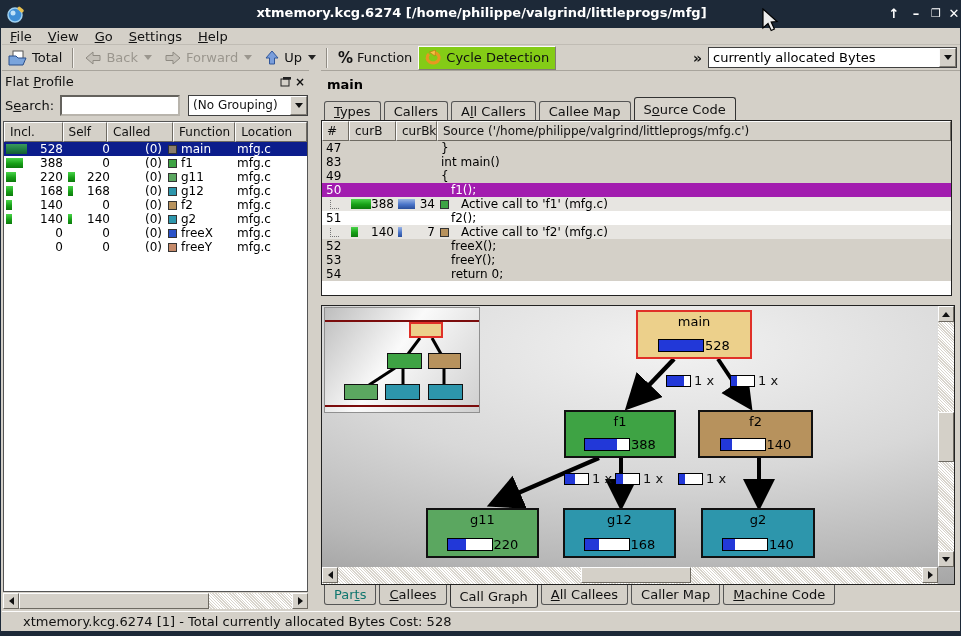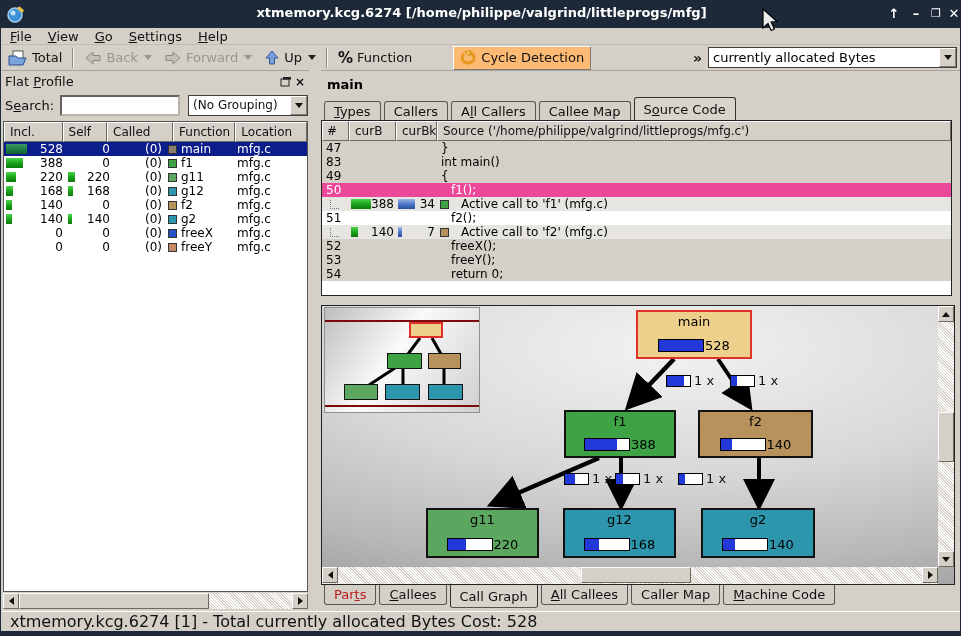--- a/index.html
+++ b/index.html
@@ -13,21 +13,21 @@
   .winbtn{position:absolute;top:5px;width:18px;height:18px;color:#fff;font-size:13px;font-weight:bold;text-align:center;line-height:18px;}
   
   .menubar{left:1px;top:28px;width:959px;height:17px;background:#d4d0c8;display:flex;align-items:center;border-bottom:1px solid #c0bcb4;}
   .menuitem{padding:1px 8px;font-size:13px;color:#111;}
   .toolbar{left:1px;top:45px;width:959px;height:26px;background:#d4d0c8;display:flex;align-items:center;border-bottom:1px solid #a8a49c;}
   .tbtn{display:flex;align-items:center;gap:4px;padding:2px 6px;font-size:13px;color:#111;height:24px;}
   .tbtn.disabled{color:#9a968e;}
   .tsep{width:2px;height:20px;border-left:1px solid #908c84;border-right:1px solid #f4f2ee;margin:0 4px;}
   .chev-down{width:0;height:0;border-left:4px solid transparent;border-right:4px solid transparent;border-top:5px solid #222;margin-left:2px;}
   .chev-down.gray{border-top-color:#9a968e;}
-  .cycle-btn{border:1px solid;border-color:#fcfcfc #807c74 #807c74 #fcfcfc;background:#fdba74;margin-left:35px;}
+  .cycle-btn{border:1px solid;border-color:#fcfcfc #807c74 #807c74 #fcfcfc;background:#84cc16;}
   .overflow{margin-left:auto;font-size:14px;font-weight:bold;padding:0 6px;color:#111;}
   .combo{display:flex;align-items:center;background:#fff;border:1px solid #404040;height:21px;}
   .combo .val{flex:1;font-size:13px;padding:0 4px;white-space:nowrap;overflow:hidden;}
   .combo .drop{width:17px;height:19px;background:#d4d0c8;border:1px solid;border-color:#fcfcfc #807c74 #807c74 #fcfcfc;display:flex;align-items:center;justify-content:center;}
   .combo .drop i{width:0;height:0;border-left:4px solid transparent;border-right:4px solid transparent;border-top:5px solid #111;}
   
   .dockhead{left:4px;top:72px;width:303px;height:19px;display:flex;align-items:center;font-size:13px;color:#111;}
   .dockhead .sp{flex:1;}
   .searchrow{left:4px;top:94px;width:303px;height:22px;display:flex;align-items:center;font-size:13px;color:#111;}
   .input{background:#fff;border:2px inset #b8b4ac;height:21px;font-size:12px;padding:0 3px;}
@@ -51,28 +51,28 @@
   .tri-u{width:0;height:0;border-left:4px solid transparent;border-right:4px solid transparent;border-bottom:5px solid #111;}
   .tri-d{width:0;height:0;border-left:4px solid transparent;border-right:4px solid transparent;border-top:5px solid #111;}
   
   .fn-title{left:326px;top:77px;font-size:13px;font-weight:bold;color:#000;}
   .tabs{left:323px;top:98px;display:flex;align-items:flex-end;gap:3px;height:23px;}
   .tab{background:#d4d0c8;border:1px solid #555;border-bottom:none;border-radius:3px 3px 0 0;font-size:13px;color:#111;padding:2px 9px;height:20px;white-space:nowrap;}
   .tab.active{height:24px;padding-top:4px;border-color:#333;background:#d8d4cc;}
   .tabs.bottom{top:585px;align-items:flex-start;height:24px;}
   .tabs.bottom .tab{border-radius:0 0 3px 3px;border-bottom:1px solid #555;border-top:none;}
   .tabs.bottom .tab.active{height:23px;background:#d8d4cc;}
-  .tab.disabled{color:#b91c1c;}
+  .tab.disabled{color:#0f766e;}
   .srcpanel{left:320px;top:120px;width:631px;height:176px;background:#fff;border:1px solid #222;}
   .shead{display:flex;height:20px;}
   .srow{display:flex;height:14px;font-size:12px;color:#000;align-items:center;}
   .srow.gray{background:#d4d0c8;}
   .srow.light{background:#e7e5e1;}
   .srow.white{background:#fff;}
-  .srow.sel{background:#ec4899;color:#fff;}
+  .srow.sel{background:#a21caf;color:#fff;}
   .sc{white-space:nowrap;overflow:hidden;display:flex;align-items:center;height:14px;}
   .lnum{width:27px;padding-left:4px;flex:none;}
   .curb{width:47px;flex:none;}
   .curbk{width:41px;flex:none;}
   .ssrc{flex:1;}
   .code{padding-left:4px;}
   .code.ind{padding-left:14px;}
   .dotl{width:9px;height:9px;border-left:1px dotted #777;border-bottom:1px dotted #777;margin-left:4px;}
   .strack{height:10px;position:relative;flex:none;margin-left:2px;}
   
@@ -83,21 +83,21 @@
   .gnode .ncost{position:absolute;bottom:4px;left:0;right:0;display:flex;align-items:center;justify-content:center;font-size:13px;gap:1px;}
   .ntrack{width:46px;height:13px;background:#fff;border:1px solid #000;}
   .nfill{display:block;height:11px;background:#2238d8;}
   .elabel{position:absolute;display:flex;align-items:center;font-size:13px;color:#111;gap:3px;}
   .etrack{width:25px;height:12px;background:#fff;border:1px solid #000;}
   .minimap{position:absolute;left:2px;top:1px;width:156px;height:106px;border:1px solid #909090;
       background:linear-gradient(125deg,#bdbdbd,#fafafa 45%,#cfcfcf);}
   .mmline{position:absolute;left:0;right:0;height:2px;background:#7b0c0c;}
   .mmbox{position:absolute;border:1px solid #111;}
   
-  .statusbar{left:1px;top:611px;width:959px;height:20px;border-top:1px solid #fcfcfc;font-size:16px;color:#111;display:flex;align-items:center;padding-left:8px;background:#d4d0c8;}
+  .statusbar{left:1px;top:611px;width:959px;height:20px;border-top:1px solid #fcfcfc;font-size:13px;color:#111;display:flex;align-items:center;padding-left:21px;background:#d4d0c8;}
   .bottomedge{left:0;top:631px;width:961px;height:5px;background:#1d2938;}
   u{text-decoration:underline;}
 </style>
 </head>
 <body>
 
 <div id="screen">
 
   <div class="abs titlebar">
     <svg class="abs" style="left:5px;top:3px" width="22" height="22" viewBox="0 0 22 22">

